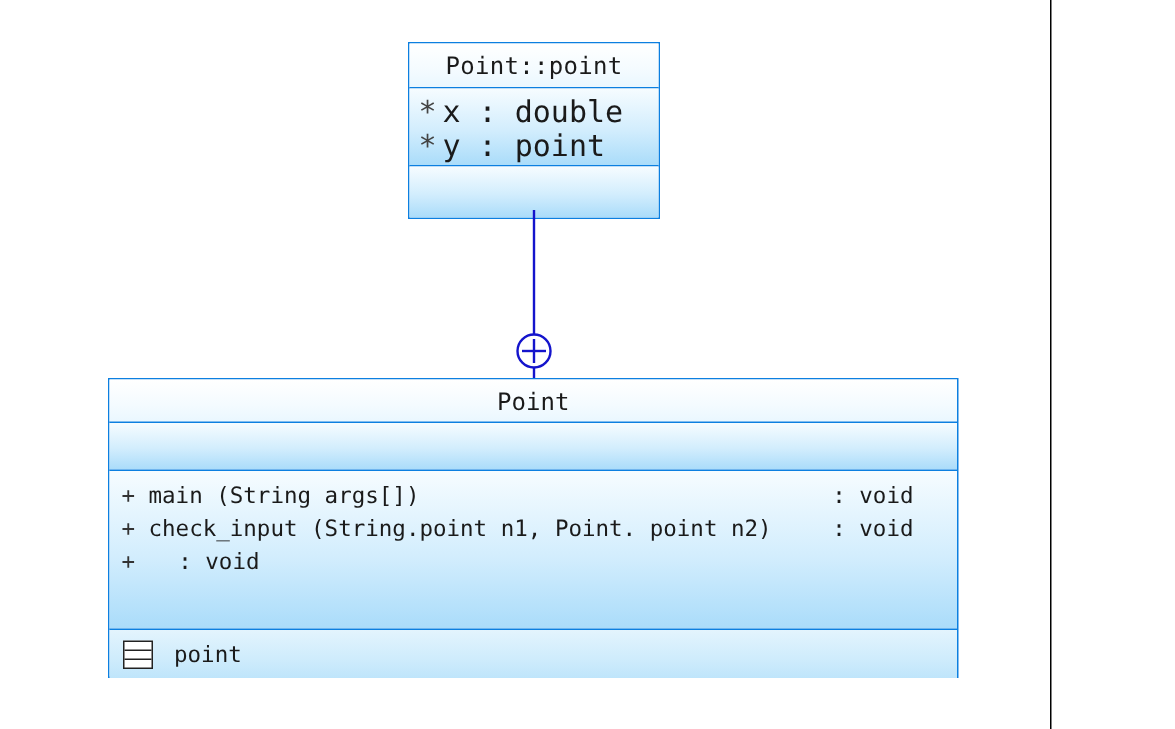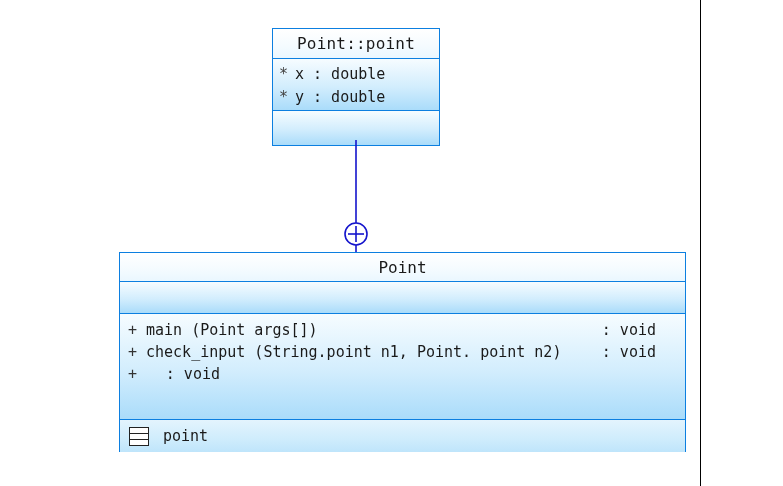--- a/index.html
+++ b/index.html
@@ -73,40 +73,39 @@
     height: 30px;
     line-height: 30px;
     font-size: 16px;
     letter-spacing: 0.2px;
   }
   #class-point-point .attrs {
     height: 52px;
     padding: 4px 0 0 6px;
   }
   .attr-row {
-    font-size: 15px;
+    font-size: 20px;
     line-height: 23px;
     white-space: nowrap;
   }
   .attr-vis {
     display: inline-block;
     width: 16px;
     color: #444;
   }
   #class-point-point .ops-empty {
     height: 34px;
   }
 
   
   #class-point {
     left: 72px;
     top: 252px;
     width: 567px;
     height: 200px;
-    margin-left: 47px;
   }
   #class-point .uml-title {
     height: 29px;
     line-height: 29px;
     font-size: 16px;
   }
   #class-point .attrs-empty {
     height: 32px;
   }
   #class-point .ops {
@@ -199,21 +198,21 @@
 
     <div class="uml-title">Point::point</div>
 
     <div class="uml-compartment attrs">
 
       <div class="attr-row">
         <span class="attr-vis">*</span><span>x : double</span>
       </div>
 
       <div class="attr-row">
-        <span class="attr-vis">*</span><span>y : double</span>
+        <span class="attr-vis">*</span><span>y : point</span>
       </div>
     </div>
 
     <div class="uml-compartment ops-empty last"></div>
   </div>
 
   <svg id="connector" viewBox="0 0 60 120">
     <line x1="26" y1="0" x2="26" y2="83" stroke="#1414cc" stroke-width="1.6"></line>
     <line x1="26" y1="105" x2="26" y2="120" stroke="#1414cc" stroke-width="1.6"></line>
     <circle cx="26" cy="94" r="11" fill="none" stroke="#1414cc" stroke-width="1.6"></circle>
@@ -224,21 +223,21 @@
   <div class="uml-class" id="class-point">
 
     <div class="uml-title">Point</div>
 
     <div class="uml-compartment attrs-empty"></div>
 
     <div class="uml-compartment ops">
 
       <div class="op-row">
         <span class="op-vis">+</span>
-        <span class="op-sig">main (Point args[])</span>
+        <span class="op-sig">main (String args[])</span>
         <span class="op-ret">: void</span>
       </div>
 
       <div class="op-row">
         <span class="op-vis">+</span>
         <span class="op-sig">check_input (String.point n1, Point. point n2)</span>
         <span class="op-ret">: void</span>
       </div>
 
       <div class="op-row">

